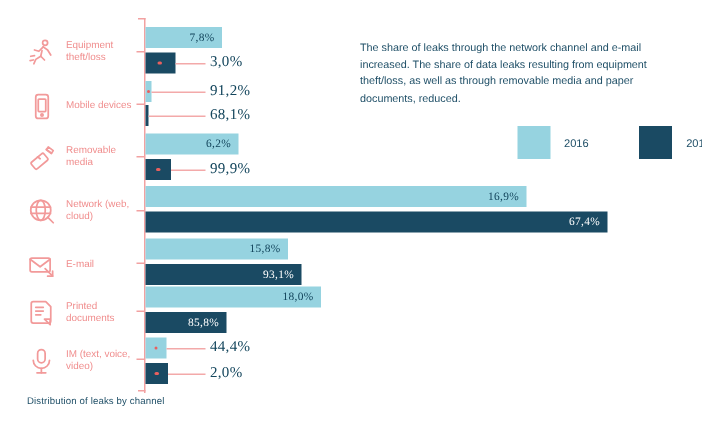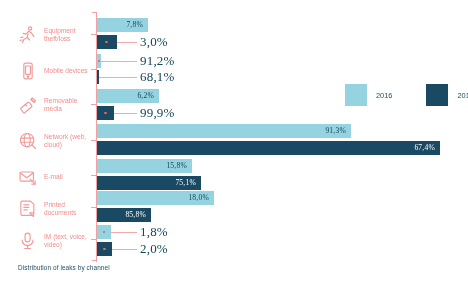--- a/index.html
+++ b/index.html
@@ -36,21 +36,21 @@
   .bar.y2017 { background: #1a4a63; }
   .bar-val-in {
     position: absolute; right: 5px; top: 0; height: 14px; line-height: 14px;
     font-size: 7.6px; letter-spacing: 0.2px;
   }
   .bar.y2016 .bar-val-in { color: #13455c; }
   .bar.y2017 .bar-val-in { color: #ffffff; }
 
   .leader { position: absolute; height: 1.1px; background: #f3a9a9; }
   .bar-val-out {
-    position: absolute; font-size: 13px; letter-spacing: 0.2px; color: #13455c;
+    position: absolute; font-size: 10px; letter-spacing: 0.2px; color: #13455c;
     height: 14px; line-height: 14px;
   }
   .dot {
     position: absolute; width: 2.6px; height: 2.6px; background: #e8605f; border-radius: 50%;
   }
 
   
   .note {
     position: absolute; left: 240px; top: 26px; width: 204px;
     font-size: 7.2px; line-height: 11.2px; color: #1f4f67;
@@ -200,53 +200,54 @@
     <div class="bar y2016" style="left:0; top:89px; width:62px">
       <span class="bar-val-in">6,2%</span>
     </div>
     <div class="bar y2017" style="left:0; top:106px; width:17px">
       <span class="dot" style="left:7px; top:5.5px"></span>
     </div>
     <div class="leader" style="left:17px; top:113px; width:23px"></div>
     <div class="bar-val-out" style="left:43px; top:106px">99,9%</div>
 
     <div class="bar y2016" style="left:0; top:124px; width:254px">
-      <span class="bar-val-in">91,3%</span>
-    </div>
-    <div class="bar y2017" style="left:0; top:141px; width:343px">
+      <span class="bar-val-in">16,9%</span>
+    </div>
+    <div class="bar y2017" style="left:0; top:141px; width:308px">
       <span class="bar-val-in">67,4%</span>
     </div>
 
     <div class="bar y2016" style="left:0; top:159px; width:95px">
       <span class="bar-val-in">15,8%</span>
     </div>
     <div class="bar y2017" style="left:0; top:176px; width:104px">
-      <span class="bar-val-in">75,1%</span>
+      <span class="bar-val-in">93,1%</span>
     </div>
 
     <div class="bar y2016" style="left:0; top:191px; width:117px">
       <span class="bar-val-in">18,0%</span>
     </div>
     <div class="bar y2017" style="left:0; top:208px; width:54px">
       <span class="bar-val-in">85,8%</span>
     </div>
 
     <div class="bar y2016" style="left:0; top:225px; width:14px">
       <span class="dot" style="left:5.5px; top:5.5px"></span>
     </div>
     <div class="leader" style="left:14px; top:232px; width:26px"></div>
-    <div class="bar-val-out" style="left:43px; top:225px">1,8%</div>
+    <div class="bar-val-out" style="left:43px; top:225px">44,4%</div>
 
     <div class="bar y2017" style="left:0; top:242px; width:15px">
       <span class="dot" style="left:6px; top:5.5px"></span>
     </div>
     <div class="leader" style="left:15px; top:249px; width:25px"></div>
     <div class="bar-val-out" style="left:43px; top:242px">2,0%</div>
   </div>
 
+  <div class="note">The share of leaks through the network channel and e-mail increased. The share of data leaks resulting from equipment theft/loss, as well as through removable media and paper documents, reduced.</div>
 
   <div class="legend">
     <div class="legend-item">
       <span class="sw y2016"></span>
       <span class="legend-text">2016</span>
     </div>
     <span class="legend-gap"></span>
     <div class="legend-item">
       <span class="sw y2017"></span>
       <span class="legend-text">2017</span>

